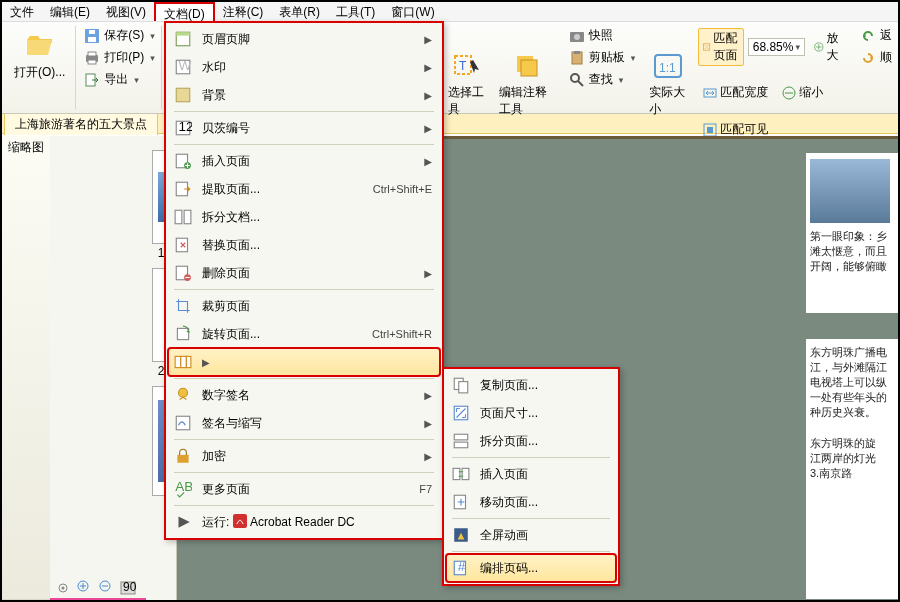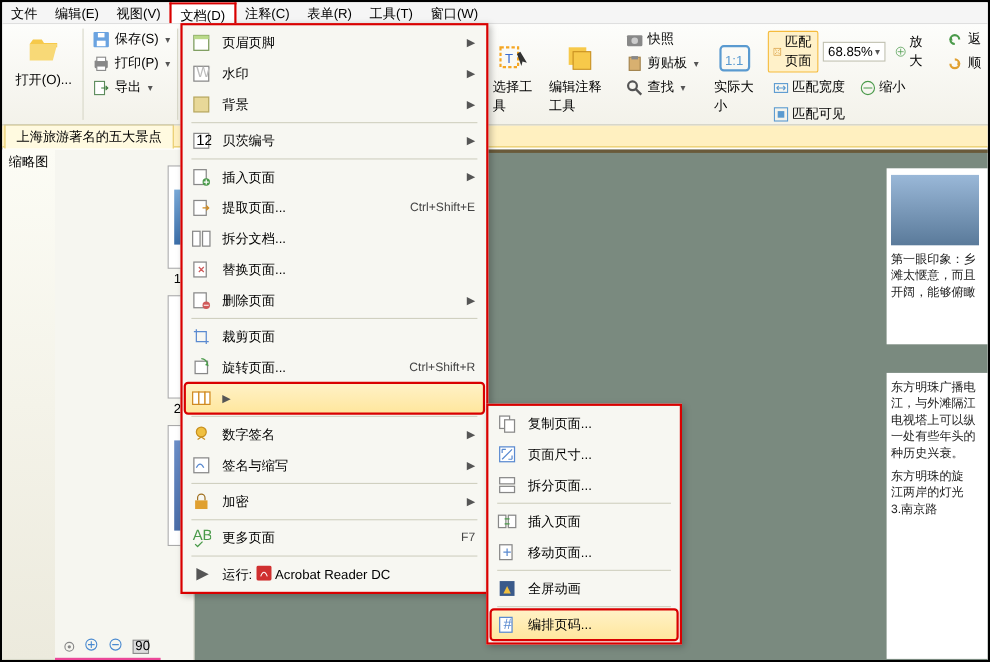--- a/index.html
+++ b/index.html
@@ -6,21 +6,21 @@
 body{background:#fff;width:900px;height:602px;overflow:hidden;position:relative;border:2px solid #000}
 .menubar{height:20px;background:#f5f5f5;display:flex;border-bottom:1px solid #ddd}
 .menubar .mi{padding:2px 8px;cursor:pointer}
 .menubar .mi.active{background:#fff;border:2px solid #d90000;border-bottom:none;position:relative;z-index:5}
 .toolbar{height:92px;background:linear-gradient(#fdfdfb,#f3f2ea);display:flex;padding:4px 2px;gap:2px;position:relative;border-bottom:1px solid #c8c8b8}
 .tgroup{display:flex;flex-direction:column;gap:3px;padding:0 4px;border-right:1px solid #d8d8c8;}
 .tbtn{display:flex;align-items:center;gap:4px;padding:1px 2px;white-space:nowrap;cursor:pointer}
 .tbtn .ic{width:16px;height:16px;display:inline-flex}
 .bigbtn{display:flex;flex-direction:column;align-items:center;justify-content:center;gap:2px;padding:4px 6px;cursor:pointer}
 .bigbtn .bic{width:32px;height:32px}
-.zoompanel{display:flex;flex-direction:column;gap:3px;padding:2px 4px}
+.zoompanel{display:flex;flex-direction:column;gap:16px;padding:2px 4px}
 .zrow{display:flex;align-items:center;gap:4px}
 .zbtn{display:flex;align-items:center;border:1px solid transparent;padding:1px 4px;gap:3px;border-radius:2px;cursor:pointer}
 .zbtn.sel{border:1px solid #f5bb3c;background:#fff1c9}
 .zval{border:1px solid #c0c0b0;background:#fff;padding:1px 4px;width:60px;display:flex;align-items:center;justify-content:space-between}
 .tabbar{height:20px;background:#fff0c0;border-bottom:1px solid #e6c860;display:flex;align-items:center}
 .tab{background:#fffae0;border:1px solid #e6c860;border-bottom:none;padding:2px 10px;margin-left:2px;cursor:pointer}
 .workarea{position:absolute;top:134px;left:0;right:0;bottom:0;display:flex}
 .side{width:175px;background:#f6f6f0;border-right:1px solid #c8c8b8;display:flex;flex-direction:row}
 .sidehdr{background:linear-gradient(#fcfcf5,#eceadd);padding:3px 6px;border-bottom:1px solid #d8d8c8}
 .sidetb{display:flex;gap:6px;padding:3px 6px;align-items:flex-end;border-bottom:2px solid #ec4899}
@@ -273,21 +273,21 @@
     </div>
   </div>
   <div class="stage">
     <div class="page">
       <div class="pimg"></div>
       <div class="ptxt" style="white-space:pre-line">第一眼印象：乡
 滩太惬意，而且
 开阔，能够俯瞰</div>
     </div>
     <div class="page page2">
-      <div class="ptxt" style="white-space:pre-line;margin-bottom:6px">东方明珠广播电
+      <div class="ptxt" style="white-space:pre-line;margin-bottom:16px">东方明珠广播电
 江，与外滩隔江
 电视塔上可以纵
 一处有些年头的
 种历史兴衰。</div>
       <div class="ptxt" style="white-space:pre-line;margin-bottom:0">东方明珠的旋
 江两岸的灯光</div>
       <div class="ptxt">3.南京路</div>
     </div>
   </div>
 </div>

